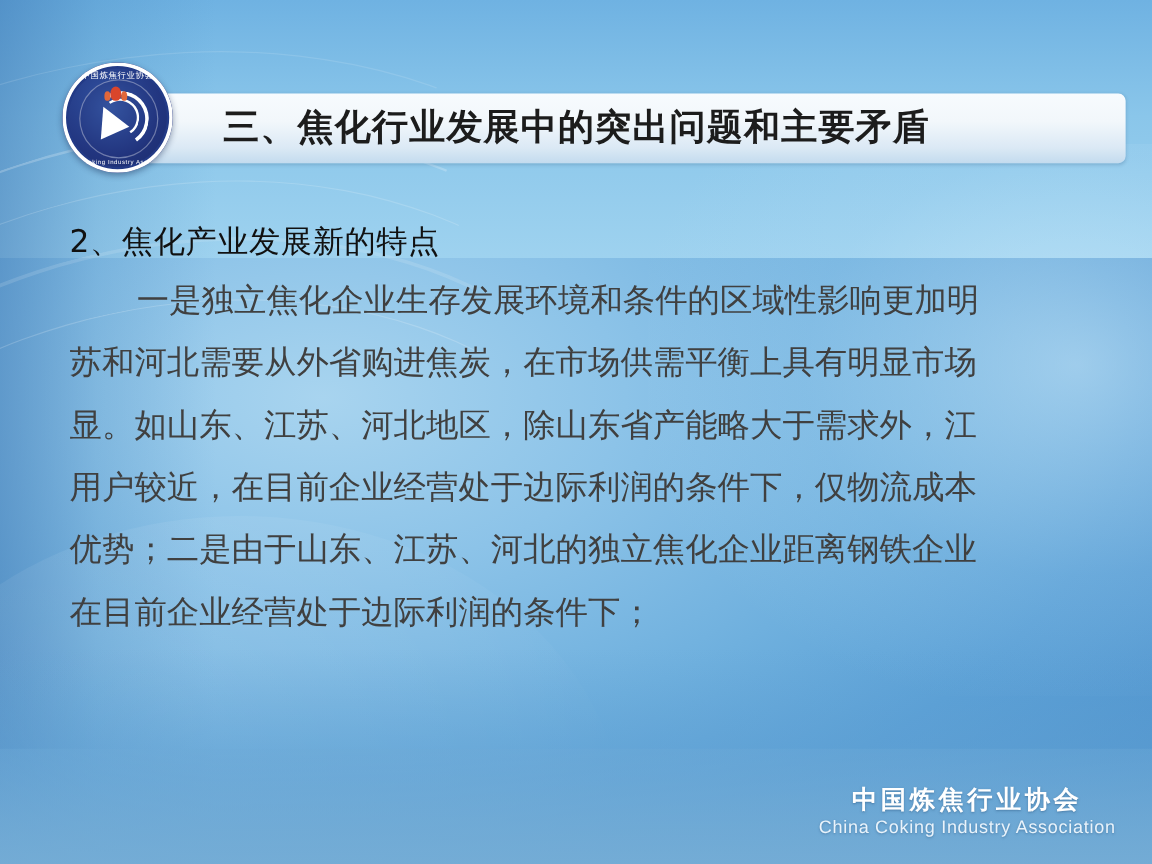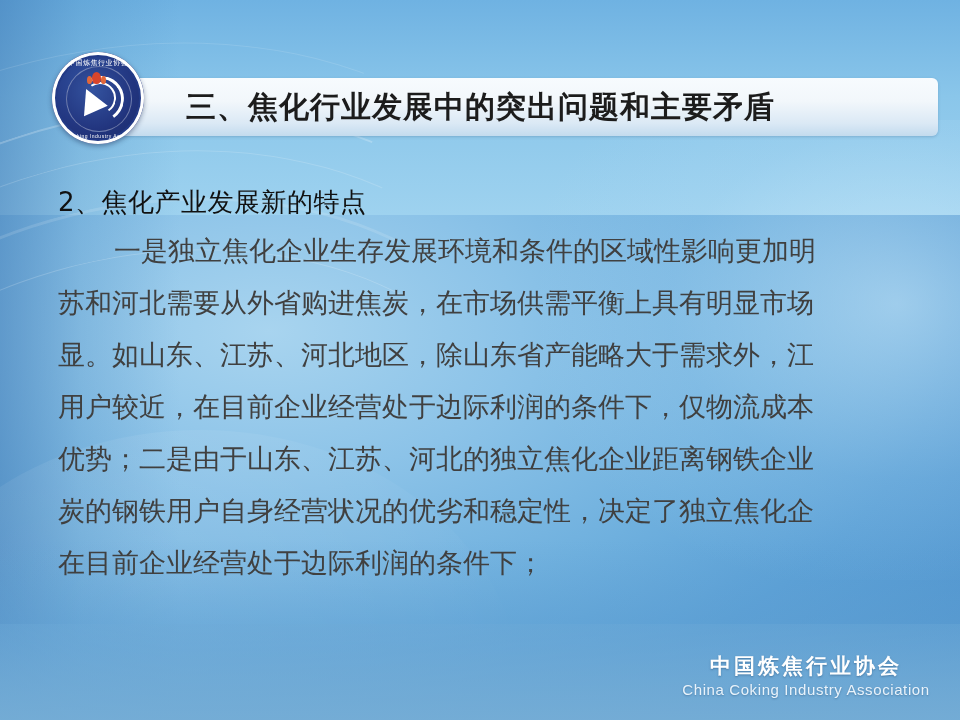--- a/index.html
+++ b/index.html
@@ -242,21 +242,20 @@
     <div class="flame"></div>
   </div>
 
   <div class="body-block">
     <div class="para-heading">2、焦化产业发展新的特点</div>
     <div class="para-line indent">一是独立焦化企业生存发展环境和条件的区域性影响更加明</div>
     <div class="para-line">苏和河北需要从外省购进焦炭，在市场供需平衡上具有明显市场</div>
     <div class="para-line">显。如山东、江苏、河北地区，除山东省产能略大于需求外，江</div>
     <div class="para-line">用户较近，在目前企业经营处于边际利润的条件下，仅物流成本</div>
     <div class="para-line">优势；二是由于山东、江苏、河北的独立焦化企业距离钢铁企业</div>
-    <div class="para-line">炭的钢铁用户自身经营状况的优劣和稳定性，决定了独立焦化企</div>
     <div class="para-line">在目前企业经营处于边际利润的条件下；</div>
   </div>
 
   <div class="footer">
     <div class="footer-cn">中国炼焦行业协会</div>
     <div class="footer-en">China Coking Industry Association</div>
   </div>
 
 </div>
 

